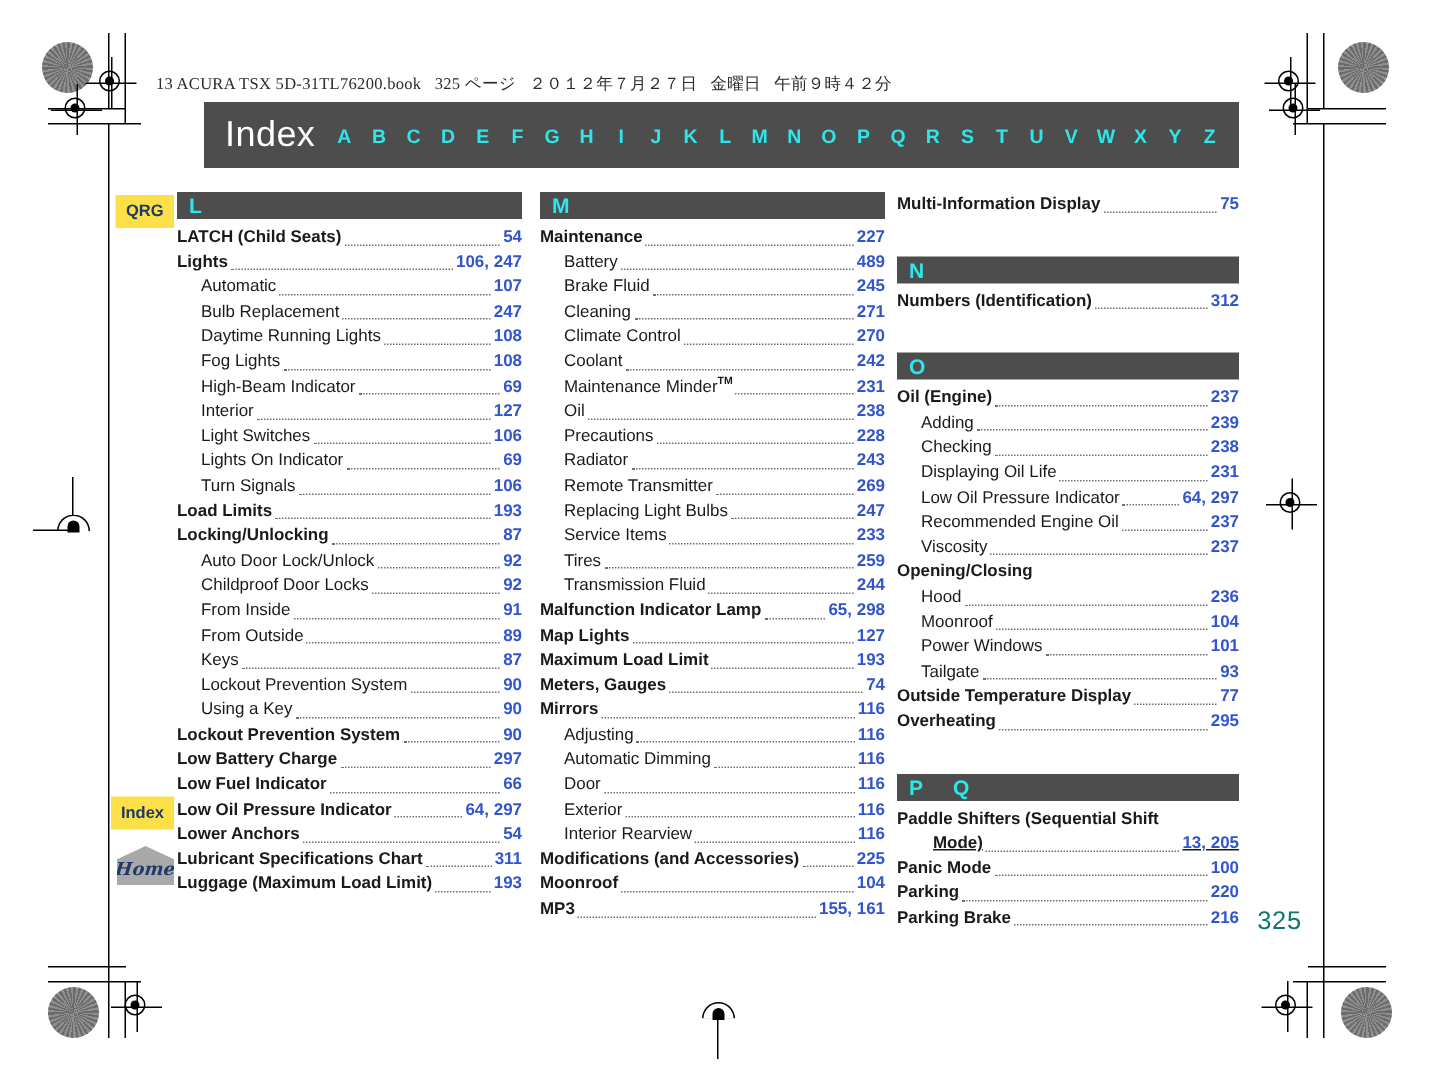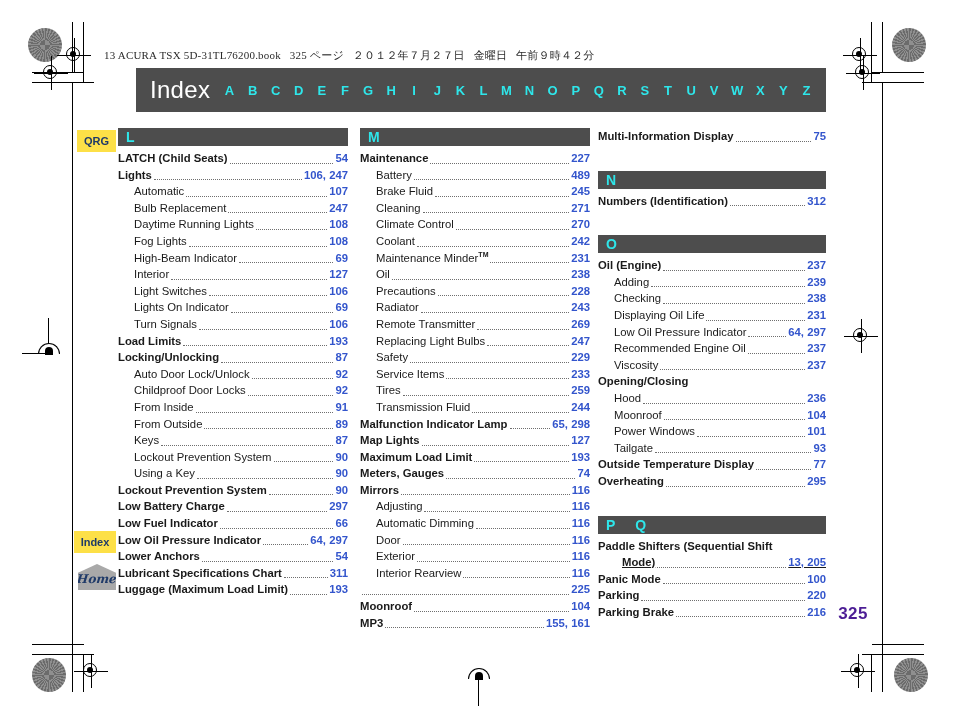--- a/index.html
+++ b/index.html
@@ -104,22 +104,22 @@
     flex:1 1 auto;margin:0 2px 3px 2px;min-width:4px;
     border-bottom:1.2px dotted #6f6f6f;height:1px;
   }
   .entry .pg{
     flex:0 0 auto;color:#3355cc;font-weight:bold;text-align:right;
   }
   .entry.cont{padding-left:24px;font-weight:bold;text-decoration:underline;}
   .entry sup{font-size:7px;vertical-align:super;line-height:0;font-weight:bold;}
 
   .pagenum{
-    position:absolute;right:86px;top:604px;font-size:17px;color:#4c1d95;
-    font-weight:bold;letter-spacing:.5px;
+    position:absolute;right:86px;top:604px;font-size:17px;color:#0f766e;
+    font-weight:normal;letter-spacing:.5px;
   }
 </style>
 </head>
 <body>
 
 <div class="marks">
 
   <div class="halftone textured" style="left:28px;top:28px;"></div>
   <div class="mark-line" style="left:32px;top:72px;width:52px;height:1px;"></div>
   <div class="mark-line" style="left:32px;top:82px;width:62px;height:1px;"></div>
@@ -418,25 +418,20 @@
           <span class="label">Remote Transmitter</span>
           <span class="dots"></span>
           <span class="pg">269</span>
         </div>
         <div class="entry lvl1">
           <span class="label">Replacing Light Bulbs</span>
           <span class="dots"></span>
           <span class="pg">247</span>
         </div>
         <div class="entry lvl1">
-          <span class="label">Safety</span>
-          <span class="dots"></span>
-          <span class="pg">229</span>
-        </div>
-        <div class="entry lvl1">
           <span class="label">Service Items</span>
           <span class="dots"></span>
           <span class="pg">233</span>
         </div>
         <div class="entry lvl1">
           <span class="label">Tires</span>
           <span class="dots"></span>
           <span class="pg">259</span>
         </div>
         <div class="entry lvl1">
@@ -488,20 +483,21 @@
           <span class="label">Exterior</span>
           <span class="dots"></span>
           <span class="pg">116</span>
         </div>
         <div class="entry lvl1">
           <span class="label">Interior Rearview</span>
           <span class="dots"></span>
           <span class="pg">116</span>
         </div>
         <div class="entry lvl0">
+          <span class="label">Modifications (and Accessories)</span>
           <span class="dots"></span>
           <span class="pg">225</span>
         </div>
         <div class="entry lvl0">
           <span class="label">Moonroof</span>
           <span class="dots"></span>
           <span class="pg">104</span>
         </div>
         <div class="entry lvl0">
           <span class="label">MP3</span>

